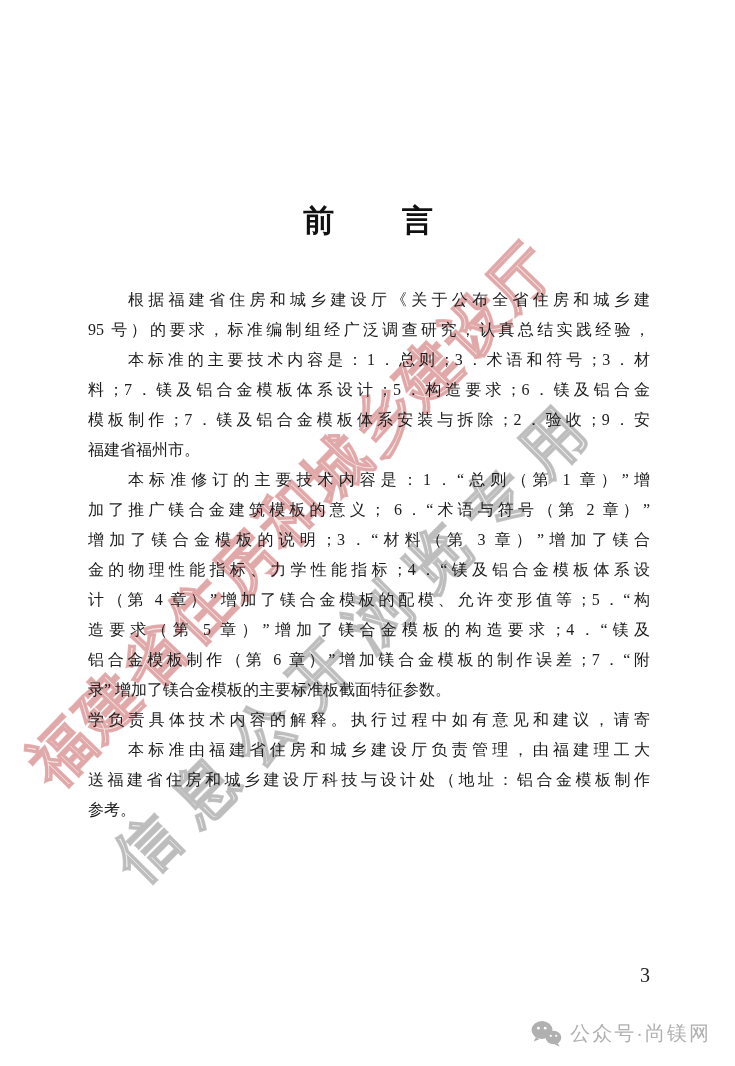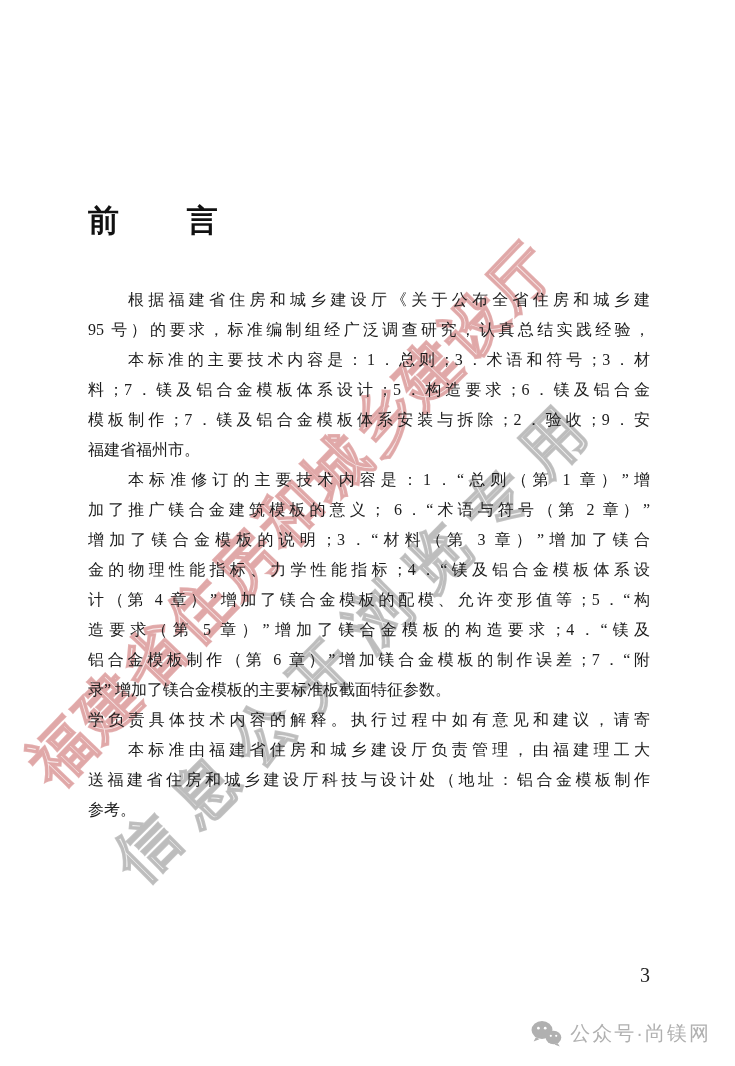--- a/index.html
+++ b/index.html
@@ -8,21 +8,21 @@
     width:735px;height:1066px;
     margin:0 auto;
     background:#ffffff;
     overflow:hidden;
     font-family:"Liberation Serif","DejaVu Serif",serif;
     color:#1c1c1c;
   }
   
   .doc-title{
     position:absolute;left:88px;top:200px;width:562px;
-    text-align:left;
+    text-align:center;
     font-size:31px;font-weight:bold;
     letter-spacing:2px;word-spacing:56px;
     color:#111;
   }
   
   .body-col{
     position:absolute;left:88px;top:285px;width:562px;
   }
   .ln{
     font-size:16px;line-height:30px;height:30px;

